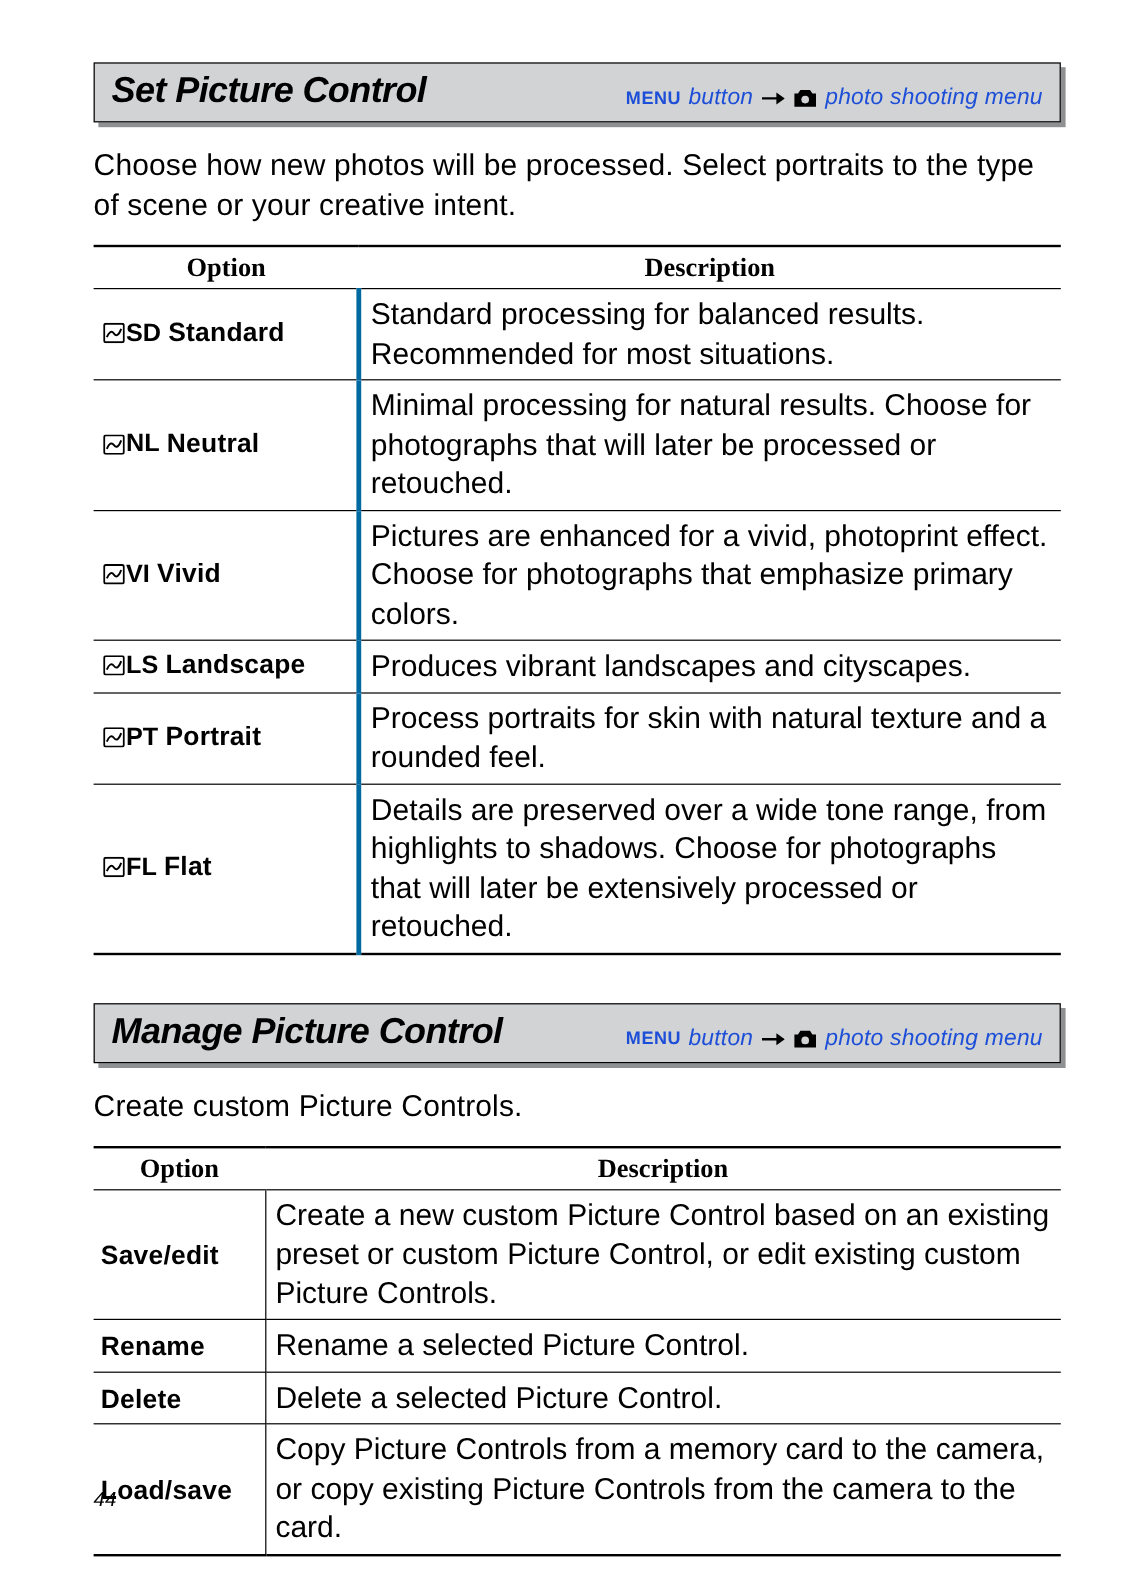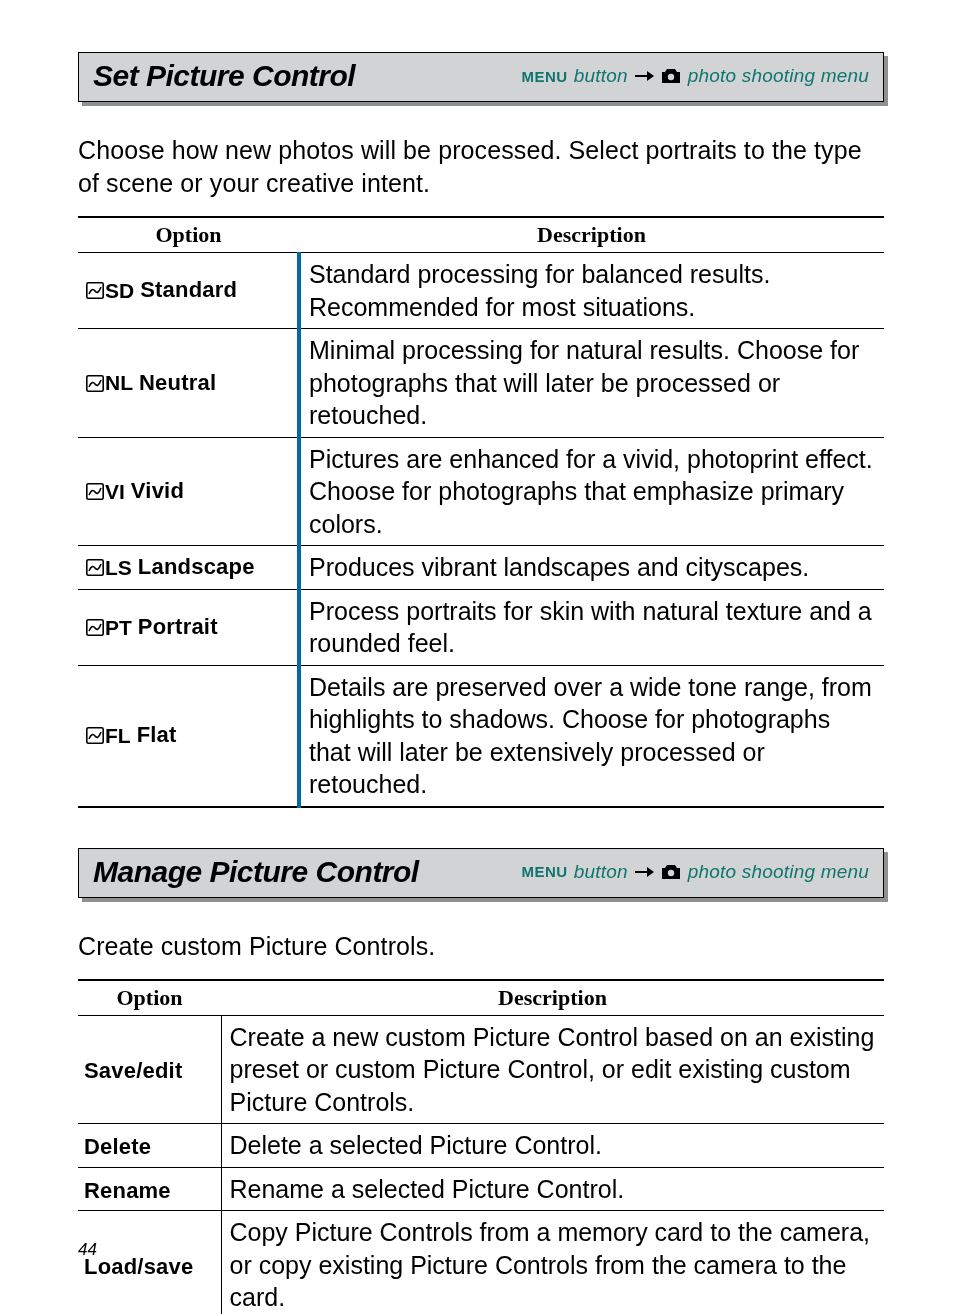--- a/index.html
+++ b/index.html
@@ -11,34 +11,34 @@
     color: #000;
     position: relative;
     padding: 52px 70px 0 78px;
   }
   .section-header {
     background: #d1d3d5;
     border: 1px solid #000;
     box-shadow: 4px 4px 0 #8f9092;
     padding: 6px 14px 8px 14px;
     display: flex;
-    align-items: center;
+    align-items: flex-end;
     justify-content: space-between;
-    margin-bottom: 32px;
+    margin-bottom: 20px;
   }
   .section-title {
     font-weight: 800;
     font-style: italic;
     font-size: 30px;
     letter-spacing: -0.5px;
   }
   .nav-path {
     font-size: 19px;
     font-style: italic;
-    color: #0f766e;
+    color: #1d4ed8;
     display: flex;
     align-items: center;
     gap: 6px;
     letter-spacing: 0.2px;
   }
   .nav-path .menu-word {
     font-style: normal;
     font-weight: 700;
     font-size: 15px;
     letter-spacing: 0.5px;
@@ -254,27 +254,27 @@
       <th style="width:143px">Option</th>
       <th>Description</th>
     </tr>
   </thead>
   <tbody id="t2body">
       <tr>
         <td class="opt2"><span class="opt-label">Save/edit</span></td>
         <td class="desc2">Create a new custom Picture Control based on an existing preset or custom Picture Control, or edit existing custom Picture Controls.</td>
       </tr>
       <tr>
+        <td class="opt2"><span class="opt-label">Rename</span></td>
+        <td class="desc2">Rename a selected Picture Control.</td>
+      </tr>
+      <tr>
         <td class="opt2"><span class="opt-label">Delete</span></td>
         <td class="desc2">Delete a selected Picture Control.</td>
       </tr>
       <tr>
-        <td class="opt2"><span class="opt-label">Rename</span></td>
-        <td class="desc2">Rename a selected Picture Control.</td>
-      </tr>
-      <tr>
         <td class="opt2"><span class="opt-label">Load/save</span></td>
         <td class="desc2">Copy Picture Controls from a memory card to the camera, or copy existing Picture Controls from the camera to the card.</td>
       </tr>
     </tbody>
 </table>
 
 <div class="page-num">44</div>
 
 </body></html>

